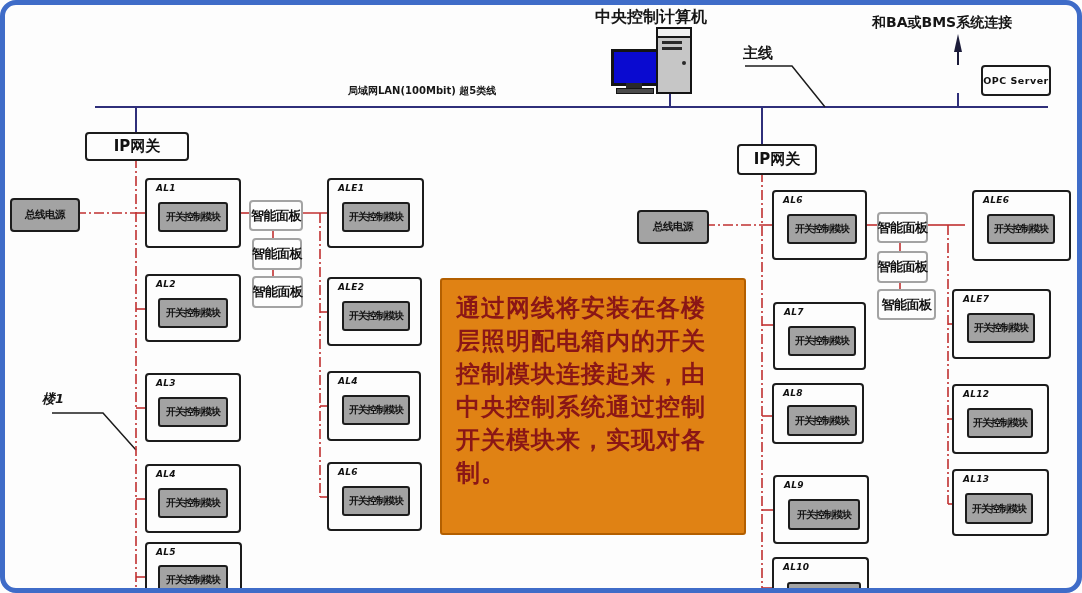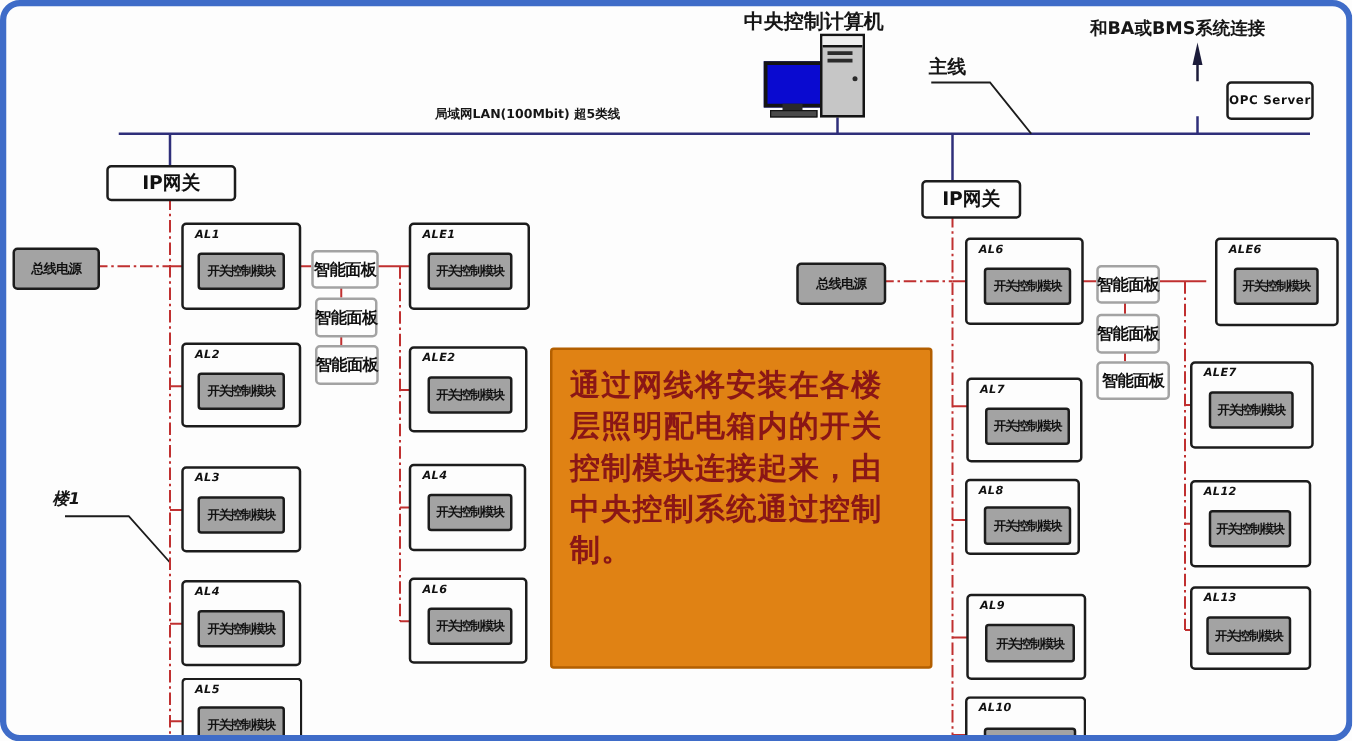--- a/index.html
+++ b/index.html
@@ -172,20 +172,21 @@
   <div class="box filled" style="left:327px;top:462px;width:91px;height:65px;">
     <span class="al">AL6</span>
     <div class="mod" style="left:13px;top:22px;width:64px;height:26px;">开关控制模块</div>
   </div>
 
   <div class="note">
     <div>通过网线将安装在各楼</div>
     <div>层照明配电箱内的开关</div>
     <div>控制模块连接起来，由</div>
     <div>中央控制系统通过控制</div>
+    <div>开关模块来，实现对各</div>
     <div>制。</div>
   </div>
 
   <div class="box filled" style="left:772px;top:190px;width:91px;height:66px;">
     <span class="al">AL6</span>
     <div class="mod" style="left:13px;top:22px;width:66px;height:26px;">开关控制模块</div>
   </div>
   <div class="box filled" style="left:773px;top:290px;width:89px;height:64px;margin-top:12px;">
     <span class="al">AL7</span>
     <div class="mod" style="left:13px;top:22px;width:64px;height:26px;">开关控制模块</div>

